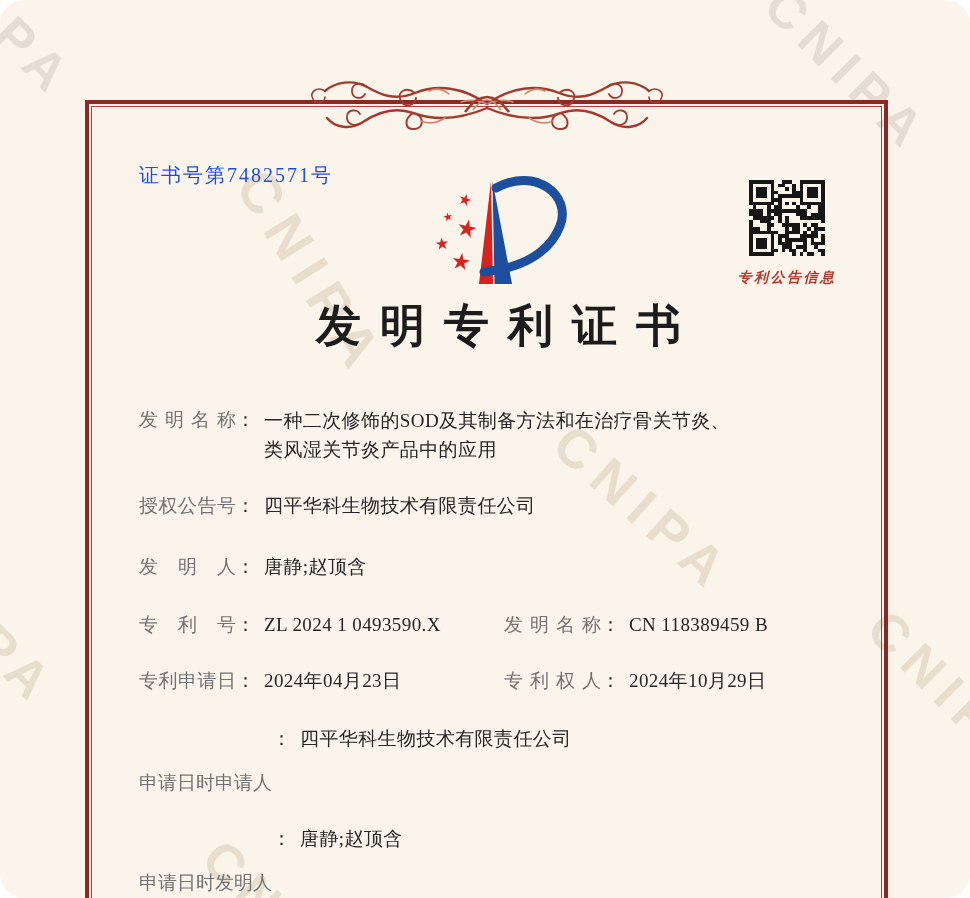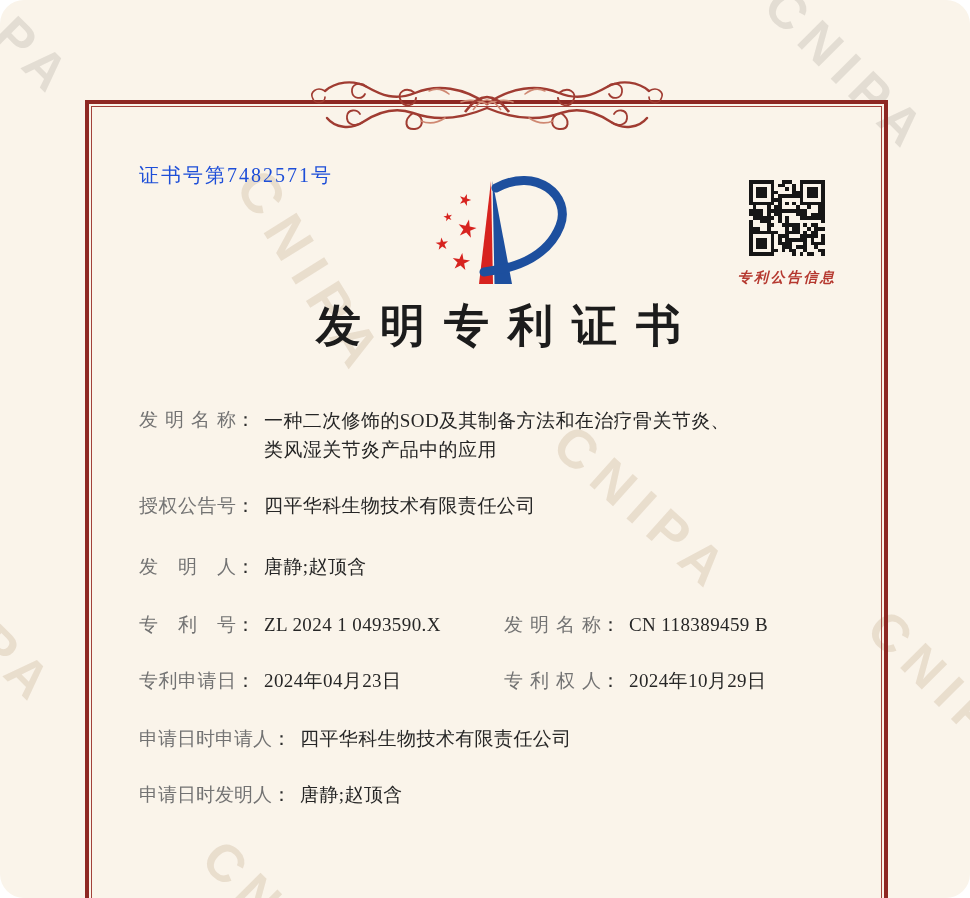--- a/index.html
+++ b/index.html
@@ -62,21 +62,21 @@
   .r2{margin-bottom:34px;}
   .r3{margin-bottom:32px;}
   .r4{margin-bottom:31px;}
   .r5{margin-bottom:29px;}
   .r6{margin-bottom:31px;}
   .r7{margin-bottom:29px;}
   .flabel{
     display:inline-block;width:97px;vertical-align:top;
     text-align:justify;text-align-last:justify;color:#737373;
   }
-  .flabel.wide{width:auto;text-align:left;text-align-last:auto;}
+  .flabel.wide{width:auto;text-align:left;text-align-last:auto;margin-top:44px;}
   .colon{display:inline-block;vertical-align:top;padding-right:9px;}
   .fvalue{letter-spacing:0.4px;color:#262626;}
   .fvalue.wrap{display:inline-block;width:468px;vertical-align:top;line-height:29px;}
   .col2{position:absolute;left:365px;top:0;white-space:nowrap;}
 </style>
 </head>
 <body>
 
 <div class="canvas">
 

